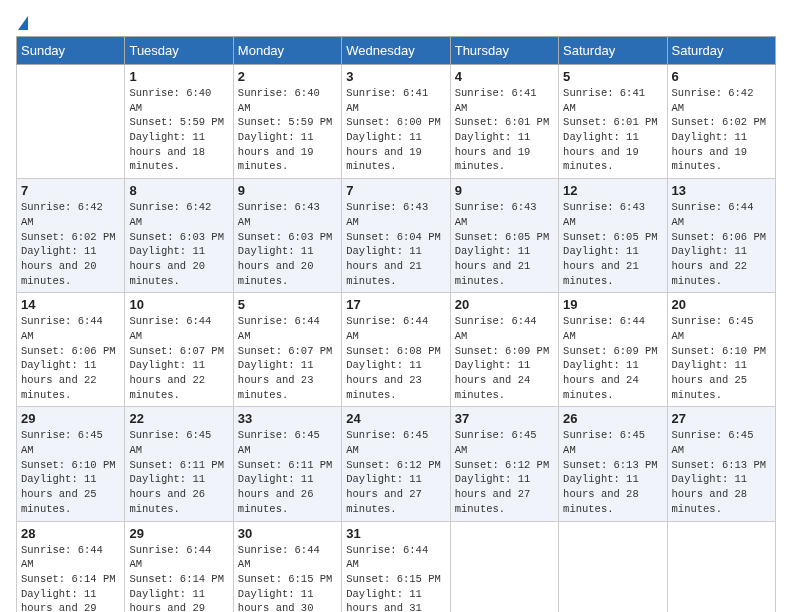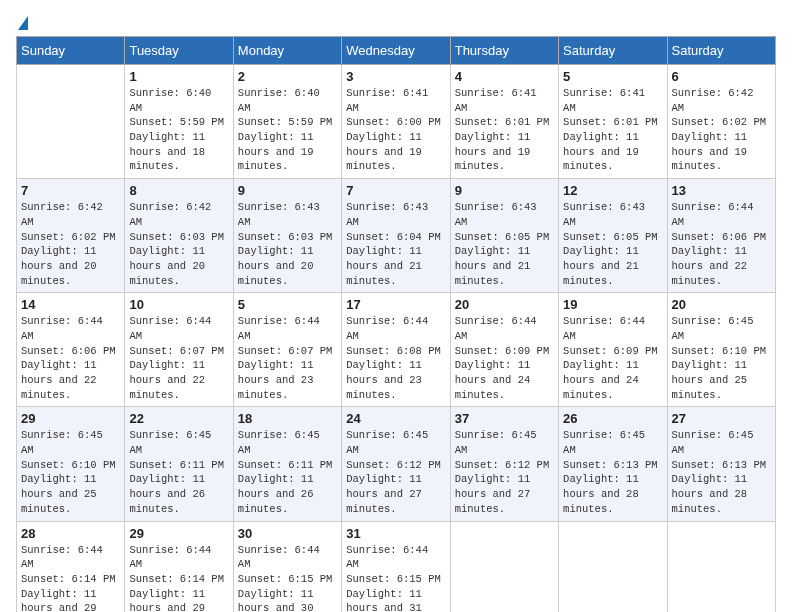--- a/index.html
+++ b/index.html
@@ -216,21 +216,21 @@
       <tr class="row-shaded">
         <td>
           <div class="day-num">29</div>
           <div class="day-info">Sunrise: 6:45 AM<br>Sunset: 6:10 PM<br>Daylight: 11 hours and 25 minutes.</div>
         </td>
         <td>
           <div class="day-num">22</div>
           <div class="day-info">Sunrise: 6:45 AM<br>Sunset: 6:11 PM<br>Daylight: 11 hours and 26 minutes.</div>
         </td>
         <td>
-          <div class="day-num">18</div>
+          <div class="day-num">33</div>
           <div class="day-info">Sunrise: 6:45 AM<br>Sunset: 6:11 PM<br>Daylight: 11 hours and 26 minutes.</div>
         </td>
         <td>
           <div class="day-num">24</div>
           <div class="day-info">Sunrise: 6:45 AM<br>Sunset: 6:12 PM<br>Daylight: 11 hours and 27 minutes.</div>
         </td>
         <td>
           <div class="day-num">37</div>
           <div class="day-info">Sunrise: 6:45 AM<br>Sunset: 6:12 PM<br>Daylight: 11 hours and 27 minutes.</div>
         </td>

